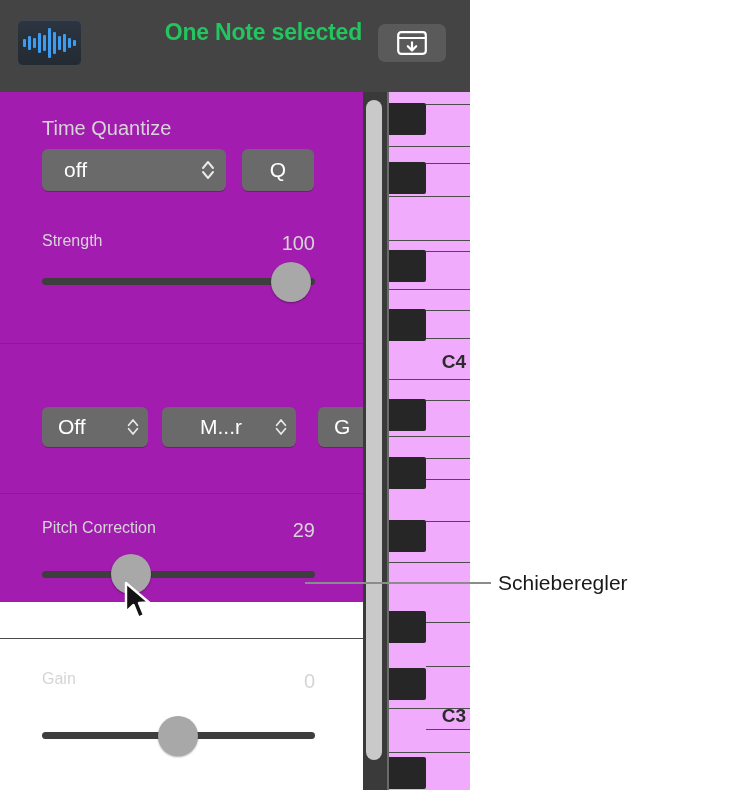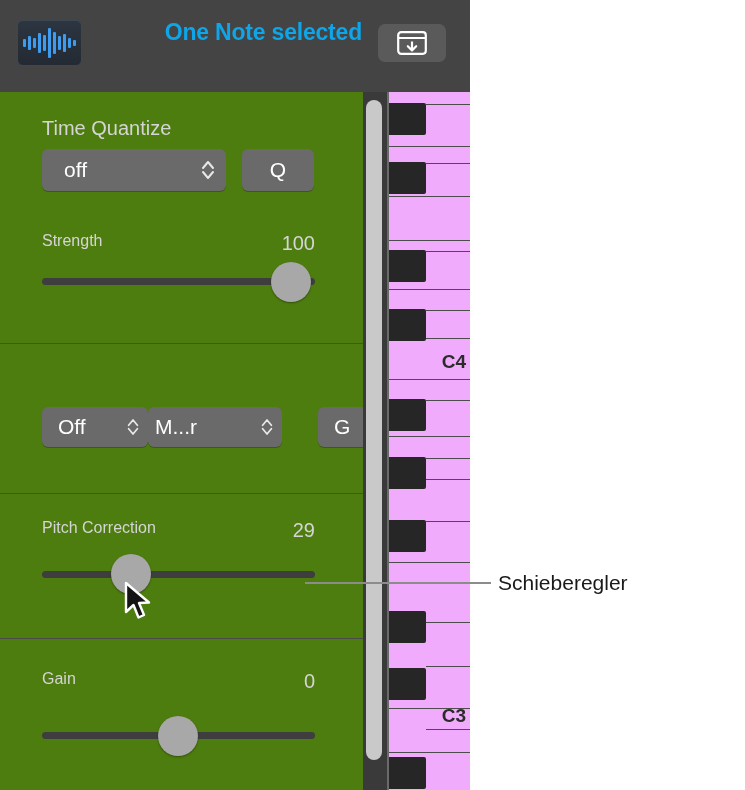--- a/index.html
+++ b/index.html
@@ -53,21 +53,21 @@
   }
   #header-text {
     position: absolute;
     left: 100px; top: 18px;
     width: 262px;
     text-align: right;
   }
   #header-title {
     font-size: 23px;
     font-weight: bold;
-    color: #0ea5e9;
+    color: #22c55e;
     letter-spacing: -0.2px;
     line-height: 28px;
     white-space: nowrap;
   }
   #header-subtitle {
     font-size: 17px;
     color: #b9b9b9;
     line-height: 24px;
     white-space: nowrap;
   }
@@ -82,22 +82,22 @@
     align-items: center;
     justify-content: center;
     cursor: default;
   }
   #window-download-button svg { display: block; }
 
   
   #inspector {
     position: absolute;
     left: 0; top: 92px;
-    width: 363px; height: 698px;
-    background: #4d7c0f;
+    width: 363px; height: 510px;
+    background: #a21caf;
   }
   .divider {
     position: absolute;
     left: 0;
     width: 363px;
     height: 1px;
     background: #4a4a4a;
   }
   .section-label {
     position: absolute;
@@ -308,21 +308,21 @@
 
 
     <div class="popup" style="left:42px; top:315px; width:106px; height:40px; padding:0 8px 0 16px;">
       <span class="popup-text" style="flex:1">Off</span>
       <svg class="chev" width="14" height="22" viewBox="0 0 16 24">
         <path d="M3 10 L8 4 L13 10" fill="none" stroke="#e8e8e8" stroke-width="2" stroke-linecap="round" stroke-linejoin="round"></path>
         <path d="M3 14 L8 20 L13 14" fill="none" stroke="#e8e8e8" stroke-width="2" stroke-linecap="round" stroke-linejoin="round"></path>
       </svg>
     </div>
 
-    <div class="popup" style="left:148px; top:315px; width:134px; height:40px; padding:0 8px 0 7px;">
+    <div class="popup" style="left:162px; top:315px; width:134px; height:40px; padding:0 8px 0 38px;">
       <span class="popup-text" style="flex:1">M...r</span>
       <svg class="chev" width="14" height="22" viewBox="0 0 16 24">
         <path d="M3 10 L8 4 L13 10" fill="none" stroke="#e8e8e8" stroke-width="2" stroke-linecap="round" stroke-linejoin="round"></path>
         <path d="M3 14 L8 20 L13 14" fill="none" stroke="#e8e8e8" stroke-width="2" stroke-linecap="round" stroke-linejoin="round"></path>
       </svg>
     </div>
 
     <div class="popup" style="left:318px; top:315px; width:90px; height:40px; padding:0 8px 0 16px;">
       <span class="popup-text" style="flex:1">G</span>
     </div>

